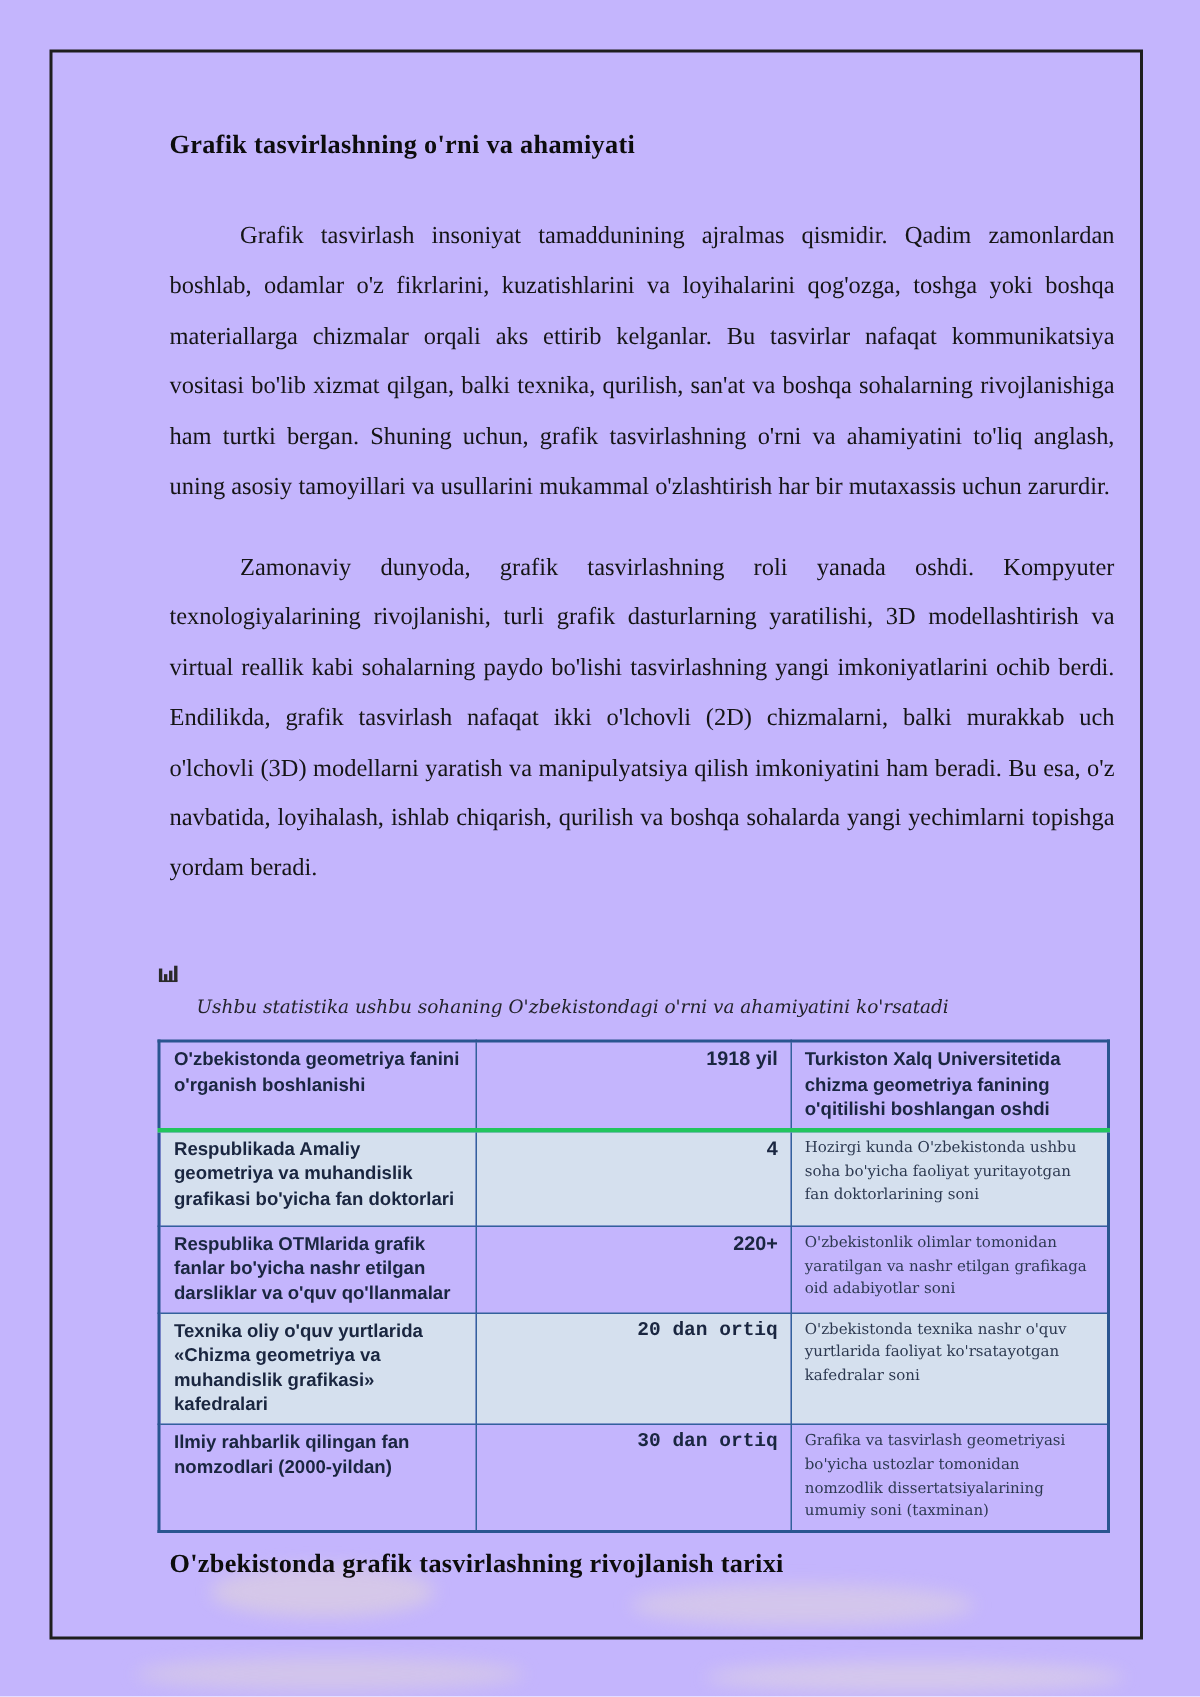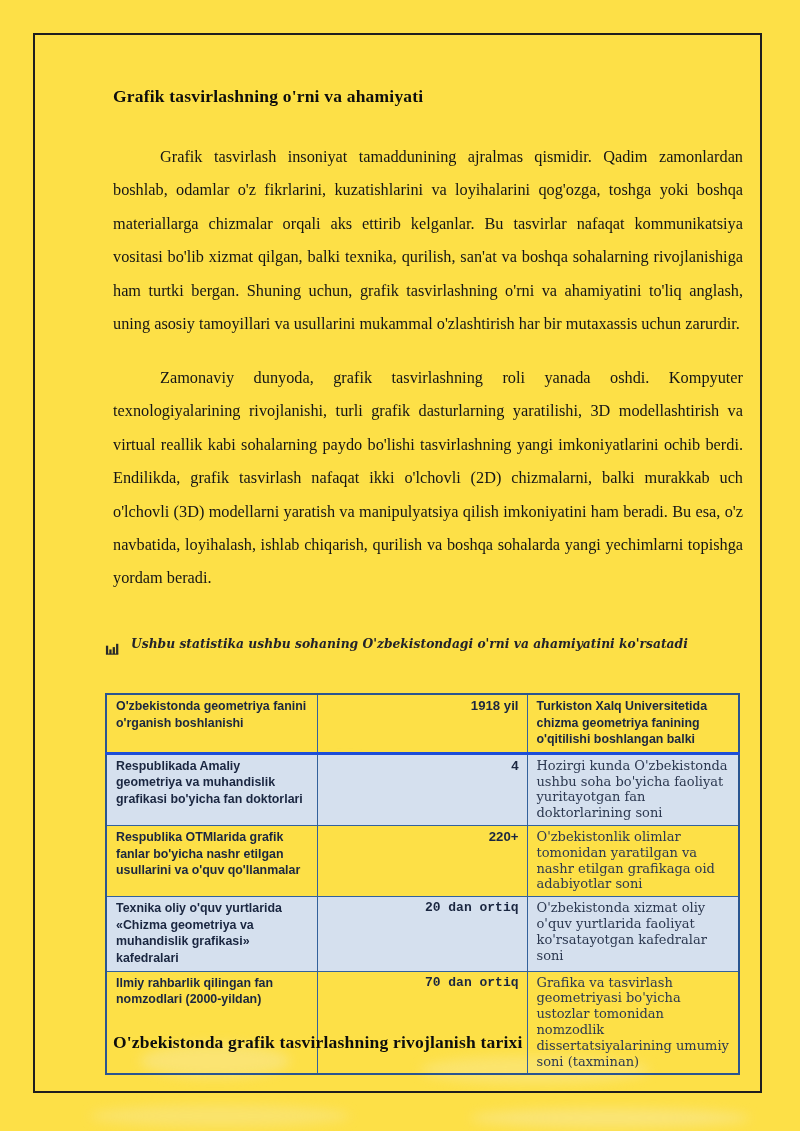--- a/index.html
+++ b/index.html
@@ -1,20 +1,20 @@
 <!DOCTYPE html>
 <html><head>
 <meta charset="utf-8">
 <style>
   * { margin:0; padding:0; box-sizing:border-box; }
   html,body { background:#ffffff; }
   .screen {
     position:relative;
     width:800px; height:1131px;
-    background:#fde047;
+    background:#c4b5fd;
     overflow:hidden;
     font-family:"Liberation Serif", serif;
     color:#161616;
   }
   .page-frame {
     position:absolute;
     left:33px; top:33px;
     width:729px; height:1060px;
     border:2.5px solid #1e1e1e;
     background:transparent;
@@ -40,57 +40,57 @@
   .stats-heading {
     position:absolute;
     left:105px; top:641px; width:640px;
     font-size:15.5px; font-weight:bold;
     color:#0d0d0d;
     display:flex; align-items:center; gap:7px;
   }
   .chart-icon-box { display:inline-flex; width:15px; height:15px; flex:0 0 auto; }
   .stats-subtitle {
     position:absolute;
-    left:131px; top:636px; width:600px;
+    left:131px; top:664px; width:600px;
     font-family:"DejaVu Serif", serif;
-    font-style:italic; font-weight:bold;
+    font-style:italic; font-weight:normal;
     font-size:12.3px;
     color:#23232a;
   }
   table.stats-table {
     position:absolute;
     left:105px; top:693px;
     width:633px;
     border-collapse:collapse;
     table-layout:fixed;
   }
   table.stats-table td {
     border:1.5px solid #33619c;
     vertical-align:top;
     padding:3px 8px 4px 9px;
     overflow:hidden;
   }
   table.stats-table { border:2.5px solid #2a5590; }
-  table.stats-table tr.header-row td { border-bottom:3px solid #1d4ed8; }
+  table.stats-table tr.header-row td { border-bottom:3px solid #22c55e; }
   td.c-label, td.c-desc-sans {
     font-family:"Liberation Sans", sans-serif;
     font-weight:bold;
     font-size:12.4px; line-height:16.6px;
     color:#1a2640;
   }
   td.c-value {
     text-align:right;
     font-weight:bold;
     color:#1a2640;
   }
   .val-sans { font-family:"Liberation Sans", sans-serif; font-size:13.2px; }
   .val-serif { font-family:Liberation Mono, monospace; font-size:13px; }
   td.c-desc-serif {
     font-family:"DejaVu Serif", serif;
-    font-size:13px; line-height:15.8px;
+    font-size:10px; line-height:15.8px;
     color:#2c3850;
   }
   tr.alt td { background:#d5e0ee;margin-top:38px; }
   tr.r1 { height:54px; } tr.r2 { height:64px; } tr.r3 { height:50px; }
   tr.r4 { height:46px; } tr.r5 { height:67px; }
   .bottom-heading {
     position:absolute;
     left:113px; top:1032px; width:640px;
     font-size:17.5px; font-weight:bold;
     color:#0d0d0d;
@@ -141,40 +141,40 @@
   <table class="stats-table">
     <colgroup>
       <col style="width:211px">
         <col style="width:210px">
         <col style="width:212px">
     </colgroup>
     <tbody>
       <tr class="r1 header-row">
         <td class="c-label">O'zbekistonda geometriya fanini o'rganish boshlanishi</td>
         <td class="c-value val-sans">1918 yil</td>
-        <td class="c-desc-sans">Turkiston Xalq Universitetida chizma geometriya fanining o'qitilishi boshlangan balki</td>
+        <td class="c-desc-sans">Turkiston Xalq Universitetida chizma geometriya fanining o'qitilishi boshlangan oshdi</td>
       </tr>
       <tr class="r2 alt">
         <td class="c-label">Respublikada Amaliy geometriya va muhandislik grafikasi bo'yicha fan doktorlari</td>
         <td class="c-value val-sans">4</td>
         <td class="c-desc-serif">Hozirgi kunda O'zbekistonda ushbu soha bo'yicha faoliyat yuritayotgan fan doktorlarining soni</td>
       </tr>
       <tr class="r3">
-        <td class="c-label">Respublika OTMlarida grafik fanlar bo'yicha nashr etilgan usullarini va o'quv qo'llanmalar</td>
+        <td class="c-label">Respublika OTMlarida grafik fanlar bo'yicha nashr etilgan darsliklar va o'quv qo'llanmalar</td>
         <td class="c-value val-sans">220+</td>
         <td class="c-desc-serif">O'zbekistonlik olimlar tomonidan yaratilgan va nashr etilgan grafikaga oid adabiyotlar soni</td>
       </tr>
       <tr class="r4 alt">
         <td class="c-label">Texnika oliy o'quv yurtlarida «Chizma geometriya va muhandislik grafikasi» kafedralari</td>
         <td class="c-value val-serif">20 dan ortiq</td>
-        <td class="c-desc-serif">O'zbekistonda xizmat oliy o'quv yurtlarida faoliyat ko'rsatayotgan kafedralar soni</td>
+        <td class="c-desc-serif">O'zbekistonda texnika nashr o'quv yurtlarida faoliyat ko'rsatayotgan kafedralar soni</td>
       </tr>
       <tr class="r5">
         <td class="c-label">Ilmiy rahbarlik qilingan fan nomzodlari (2000-yildan)</td>
-        <td class="c-value val-serif">70 dan ortiq</td>
+        <td class="c-value val-serif">30 dan ortiq</td>
         <td class="c-desc-serif">Grafika va tasvirlash geometriyasi bo'yicha ustozlar tomonidan nomzodlik dissertatsiyalarining umumiy soni (taxminan)</td>
       </tr>
     </tbody>
   </table>
 
   <div class="bottom-heading">O'zbekistonda grafik tasvirlashning rivojlanish tarixi</div>
 
 </div>
 
 </body></html>

